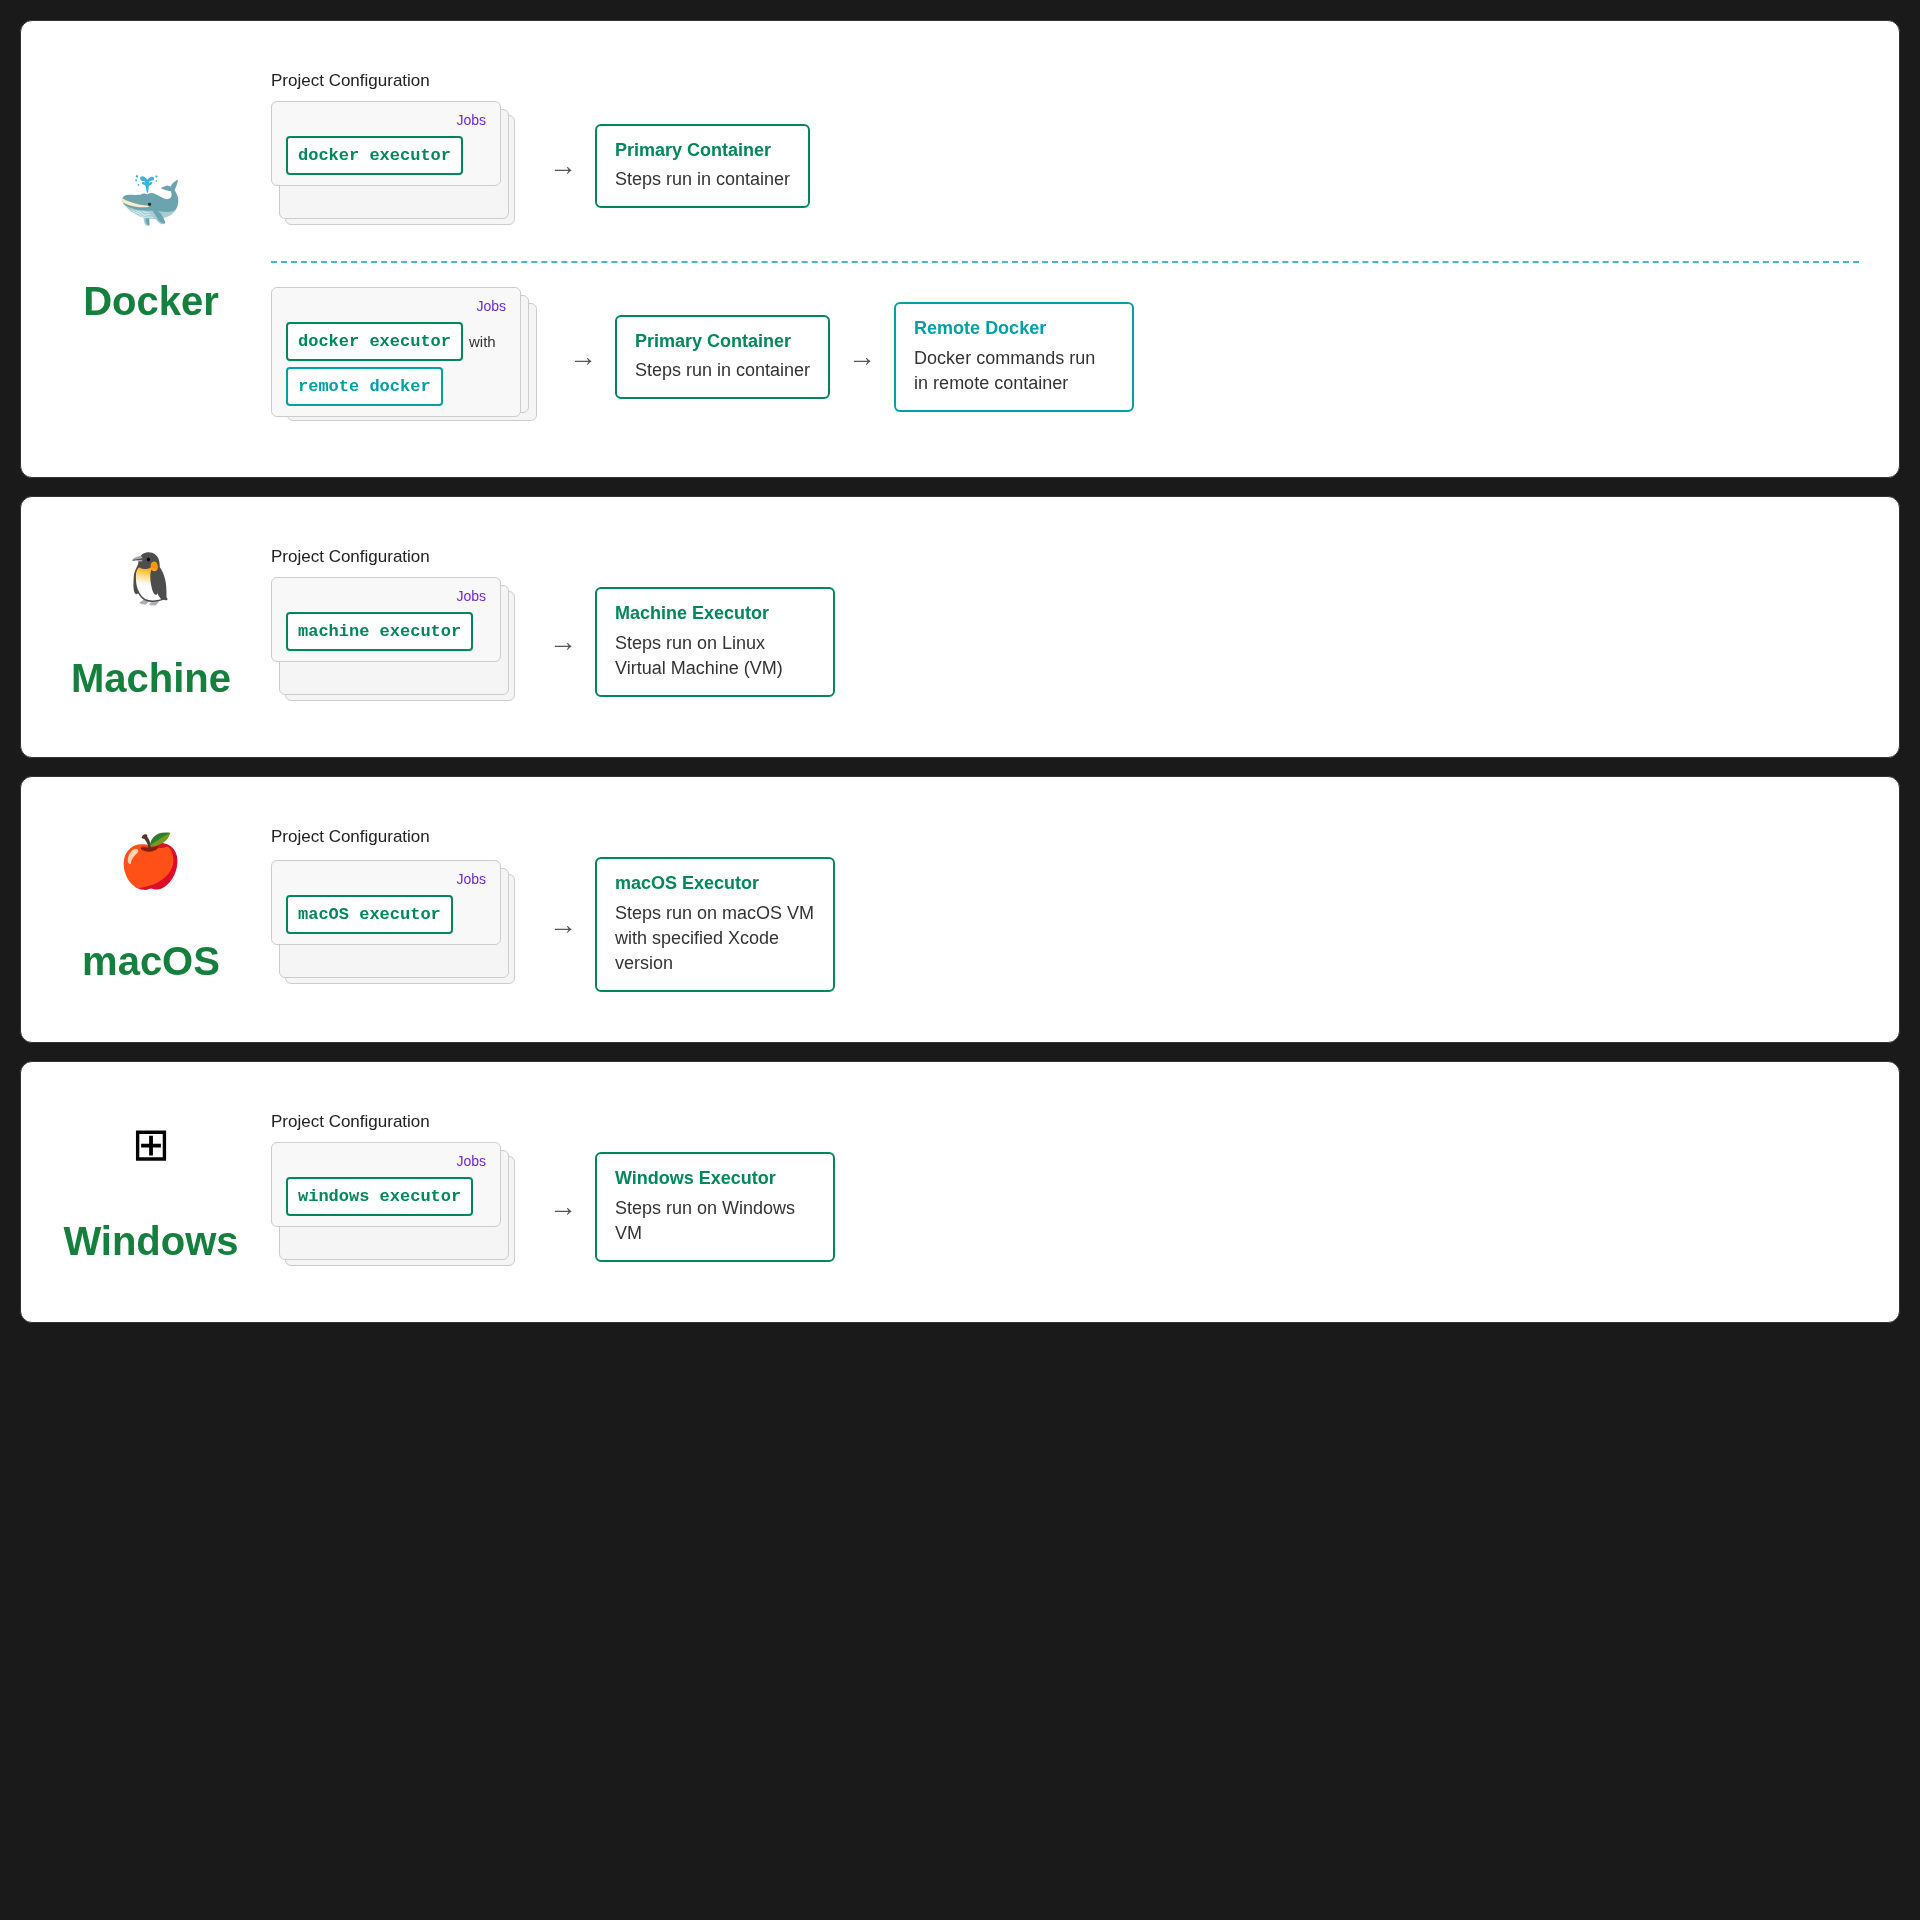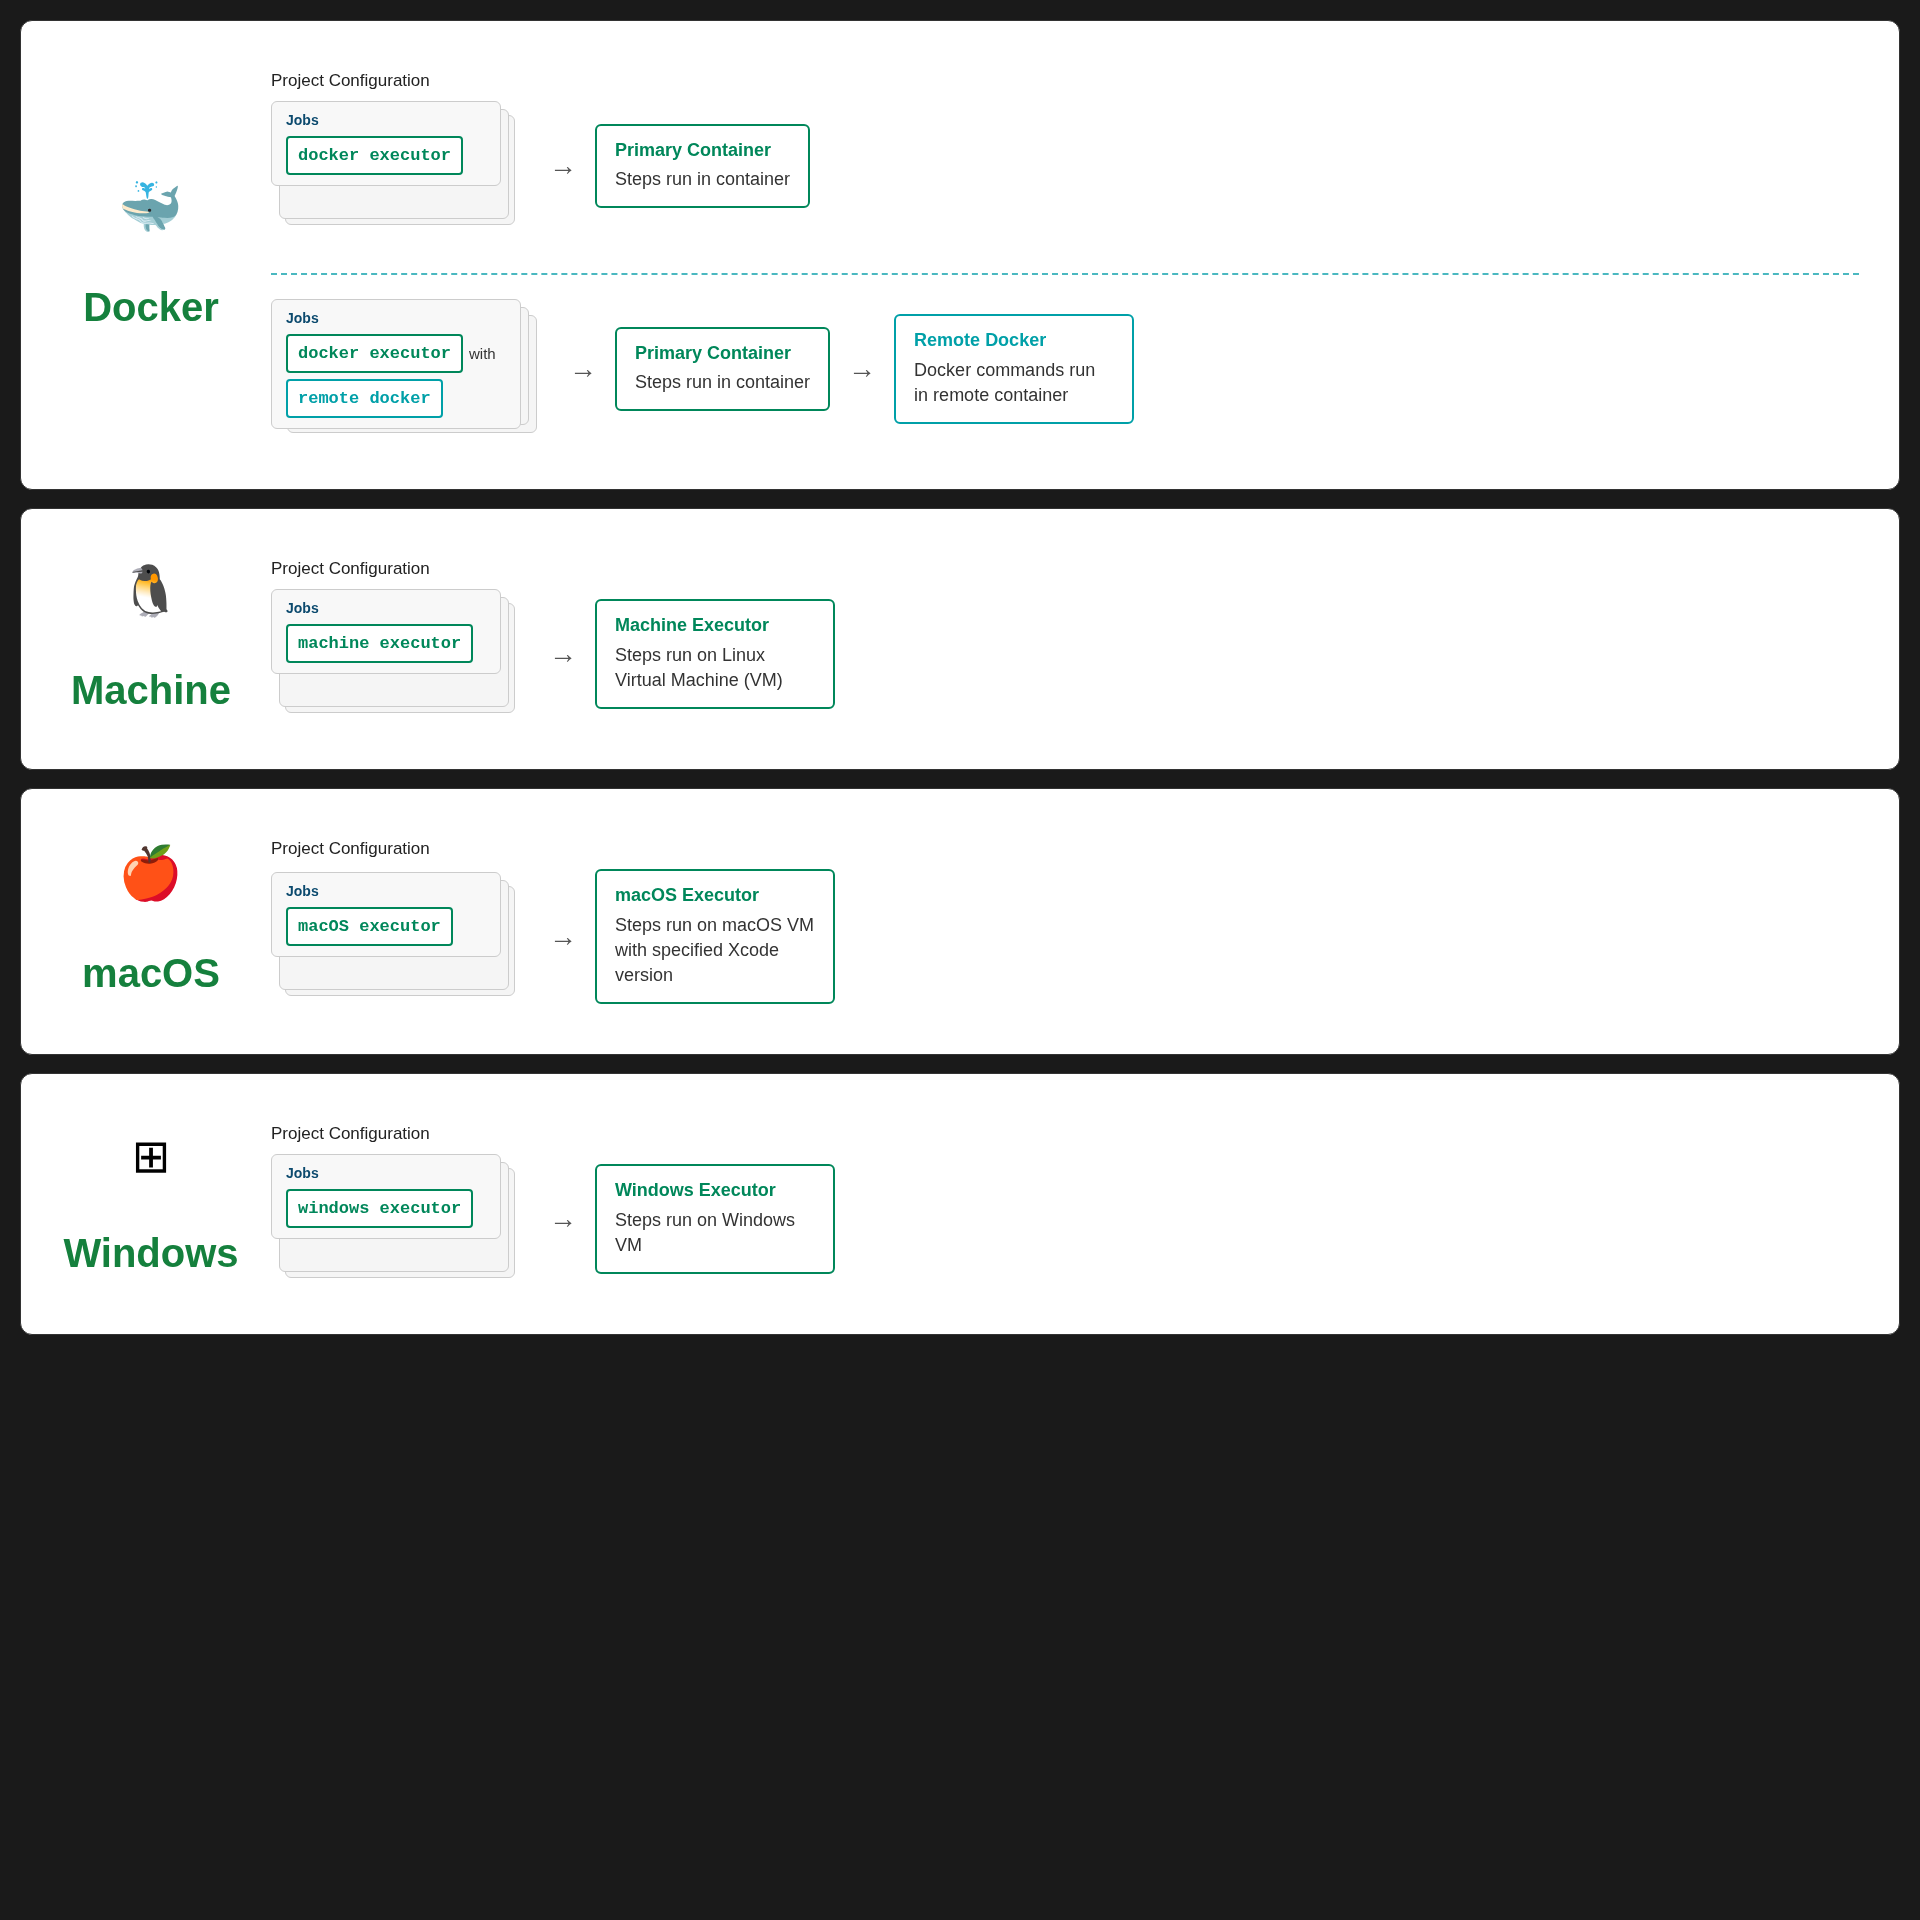--- a/index.html
+++ b/index.html
@@ -42,21 +42,21 @@
       font-size: 40px;
       font-weight: 700;
       color: #15803d;
       margin-top: 44px;
     }
 
     .diagrams-area {
       flex: 1;
       display: flex;
       flex-direction: column;
-      gap: 12px;
+      gap: 0;
     }
 
     .diagram-block {
       padding: 20px 0;
     }
 
     .diagram-block + .diagram-block {
       border-top: 2px dashed #4ab8c0;
       margin-top: 10px;
       padding-top: 24px;
@@ -105,23 +105,24 @@
     .jobs-card.front {
       width: 230px;
       top: 0;
       left: 0;
       z-index: 2;
       background: #f8f8f8;
     }
 
     .jobs-label {
       font-size: 14px;
-      font-weight: 700;
-      color: #0c4a6e;
+      font-weight: 400;
+      color: #6d28d9;
       margin-bottom: 8px;
+      text-align: right;
     }
 
     .executor-box {
       font-family: 'Courier New', monospace;
       font-size: 17px;
       font-weight: 700;
       color: #00875a;
       background: white;
       border: 2px solid #00875a;
       border-radius: 4px;

